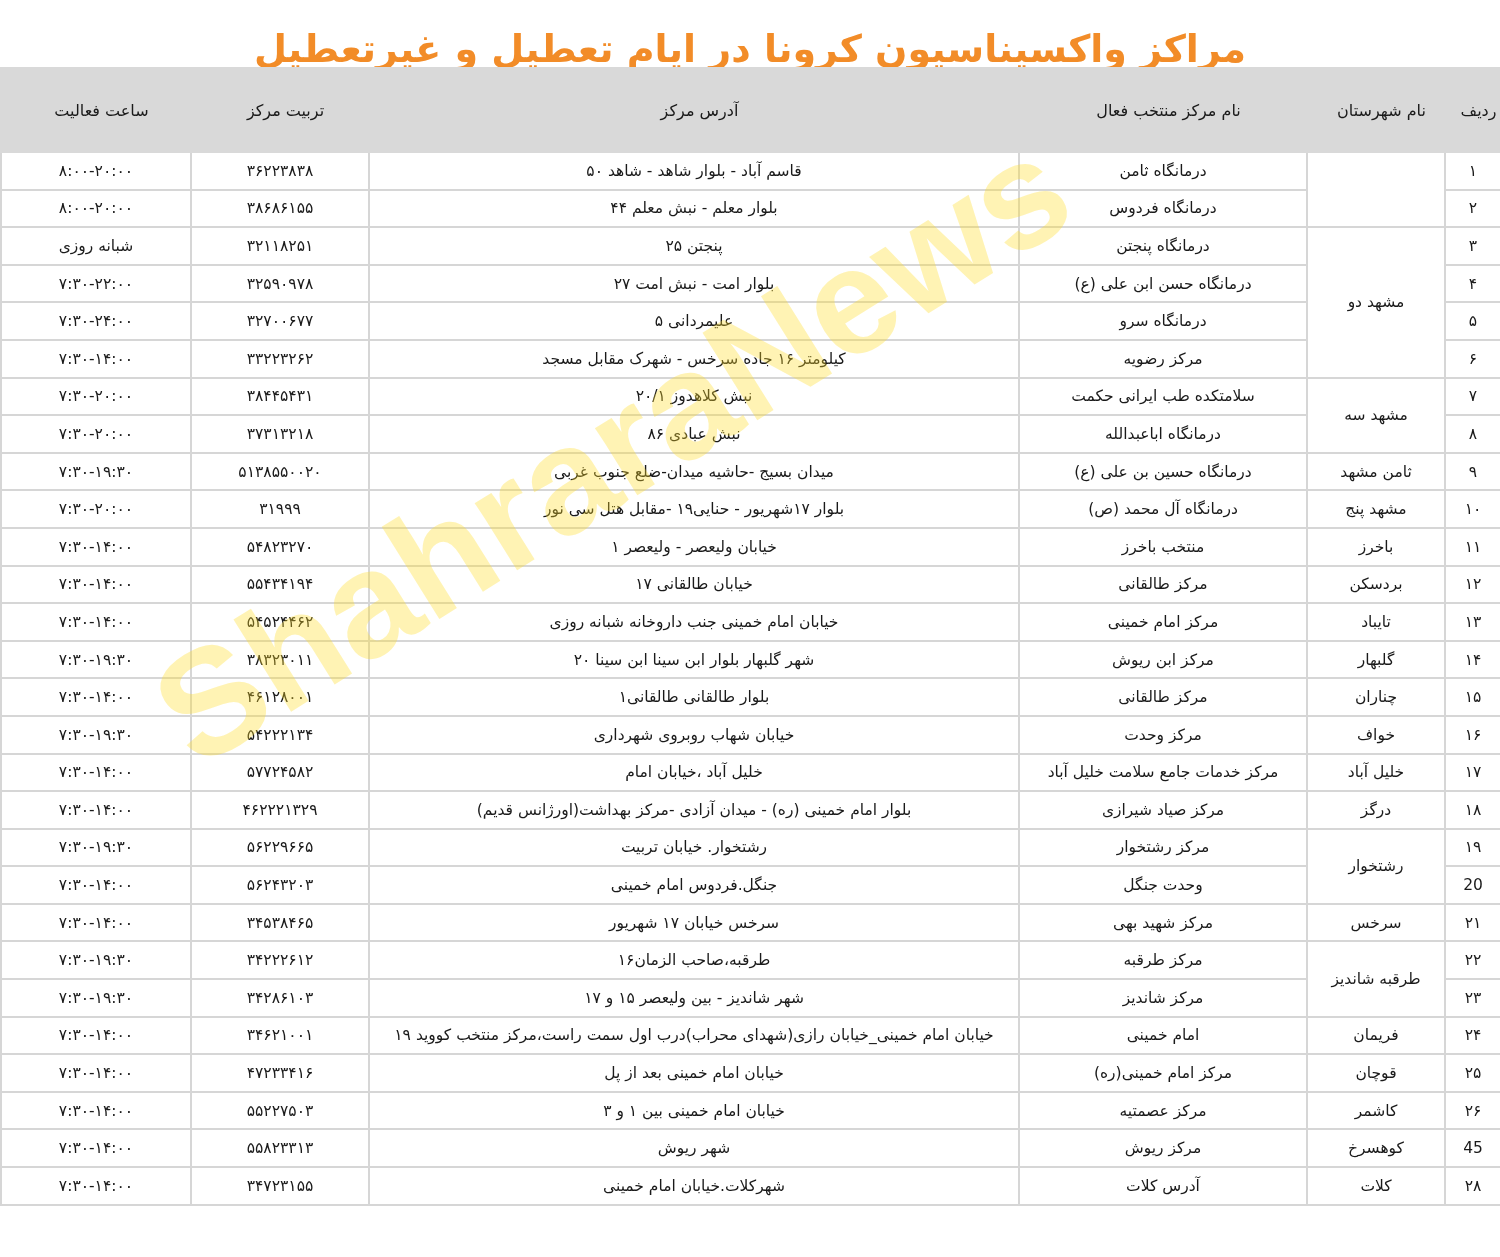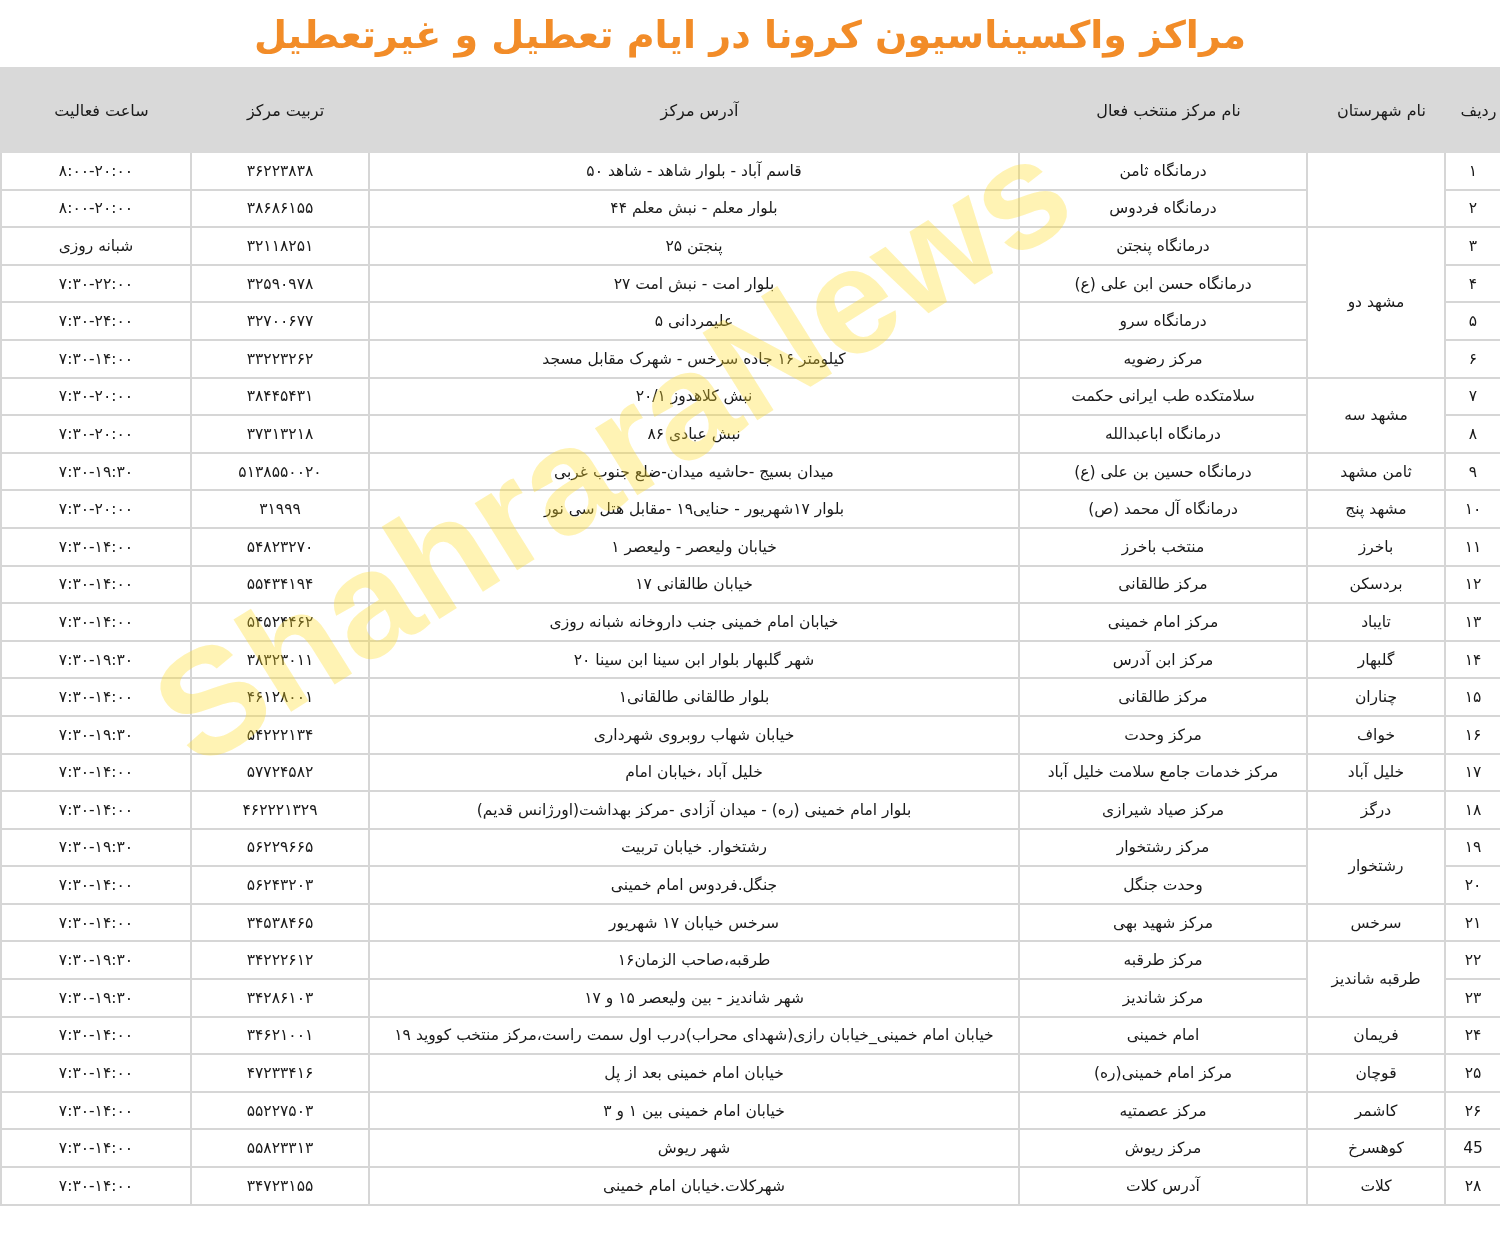--- a/index.html
+++ b/index.html
@@ -1,21 +1,21 @@
 <!DOCTYPE html>
 <html lang="fa" dir="rtl"><head>
 <meta charset="utf-8">
 <style>
   html, body { margin: 0; padding: 0; background: #ffffff; }
   body {
     width: 1500px; height: 1257px; position: relative; overflow: hidden;
     font-family: "DejaVu Sans", "Liberation Sans", sans-serif; color: #1a1a1a;
   }
   .title {
-    position: absolute; top: 2px; left: 0; width: 1500px; height: 66px;
+    position: absolute; top: 16px; left: 0; width: 1500px; height: 66px;
     display: flex; align-items: center; justify-content: center;
     font-size: 38px; font-weight: bold; color: #f28c28;
   }
   table.grid {
     position: absolute; top: 67px; left: 0; width: 1500px;
     border-collapse: collapse; table-layout: fixed; direction: rtl;
   }
   table.grid th {
     background: #d9d9d9; height: 80px; font-size: 16px; font-weight: normal;
     border: 2px solid #d9d9d9; text-align: center; padding-left: 12px;
@@ -158,21 +158,21 @@
         <td>۱۳</td>
         <td rowspan="1">تایباد</td>
         <td>مرکز امام خمینی</td>
         <td>خیابان امام خمینی جنب داروخانه شبانه روزی</td>
         <td>۵۴۵۲۴۴۶۲</td>
         <td>۷:۳۰-۱۴:۰۰</td>
       </tr>
       <tr>
         <td>۱۴</td>
         <td rowspan="1">گلبهار</td>
-        <td>مرکز ابن آدرس</td>
+        <td>مرکز ابن ریوش</td>
         <td>شهر گلبهار بلوار ابن سینا ابن سینا ۲۰</td>
         <td>۳۸۳۲۳۰۱۱</td>
         <td>۷:۳۰-۱۹:۳۰</td>
       </tr>
       <tr>
         <td>۱۵</td>
         <td rowspan="1">چناران</td>
         <td>مرکز طالقانی</td>
         <td>بلوار طالقانی طالقانی۱</td>
         <td>۴۶۱۲۸۰۰۱</td>
@@ -204,21 +204,21 @@
       </tr>
       <tr>
         <td>۱۹</td>
         <td rowspan="2">رشتخوار</td>
         <td>مرکز رشتخوار</td>
         <td>رشتخوار. خیابان تربیت</td>
         <td>۵۶۲۲۹۶۶۵</td>
         <td>۷:۳۰-۱۹:۳۰</td>
       </tr>
       <tr>
-        <td>۲۰</td>
+        <td>20</td>
         <td>وحدت جنگل</td>
         <td>جنگل.فردوس امام خمینی</td>
         <td>۵۶۲۴۳۲۰۳</td>
         <td>۷:۳۰-۱۴:۰۰</td>
       </tr>
       <tr>
         <td>۲۱</td>
         <td rowspan="1">سرخس</td>
         <td>مرکز شهید بهی</td>
         <td>سرخس خیابان ۱۷ شهریور</td>

